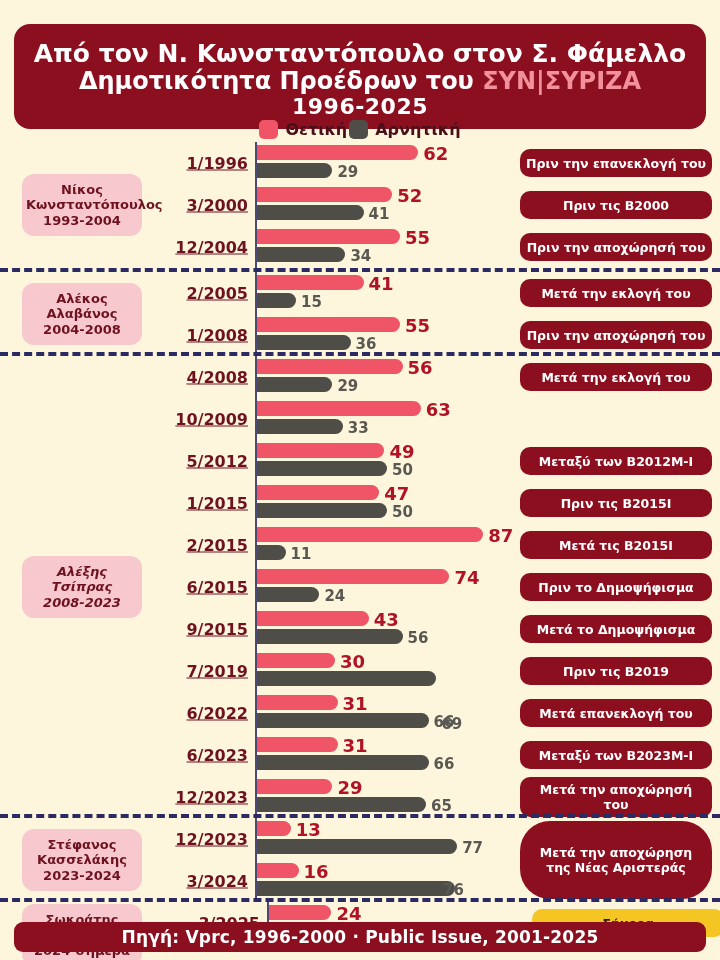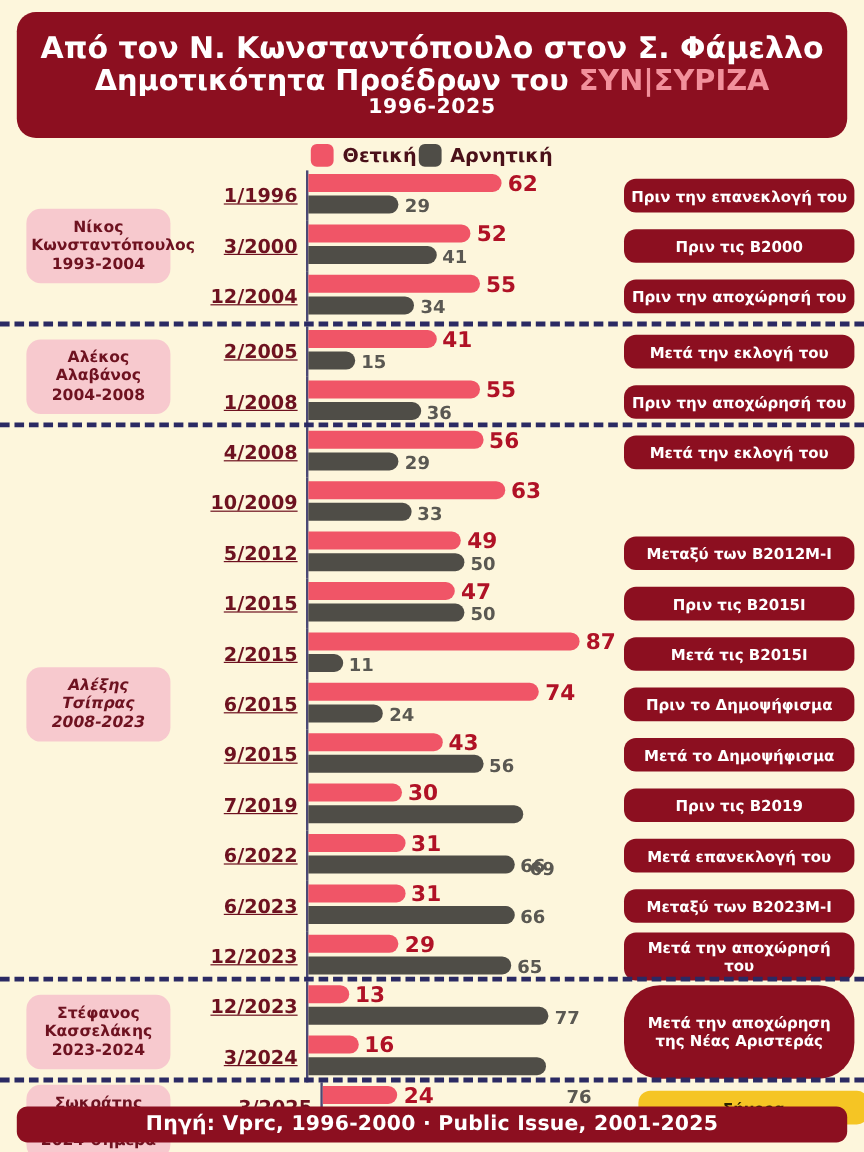--- a/index.html
+++ b/index.html
@@ -7,29 +7,29 @@
     width:720px;height:960px;
     background:#FDF6DC;
     font-family:"DejaVu Sans","Liberation Sans",sans-serif;
     overflow:hidden;
     position:relative;
   }
   #root{position:relative;width:720px;height:960px;}
 
   
   .header{
-    position:absolute;left:14px;top:10px;width:692px;height:105px;
+    position:absolute;left:14px;top:24px;width:692px;height:105px;
     background:#8C0F20;border-radius:16px;
-    display:flex;flex-direction:column;align-items:center;justify-content:center;
-    box-sizing:border-box;padding:4px 10px;
+    display:flex;flex-direction:column;align-items:center;justify-content:space-between;
+    box-sizing:border-box;padding:16px 10px;
   }
   .h-line{color:#FFFFFF;font-weight:bold;text-align:center;line-height:1.12;}
   .h1{font-size:25px;}
   .h2{font-size:24px;}
-  .h3{font-size:17px;letter-spacing:.5px;}
+  .h3{font-size:22px;letter-spacing:.5px;}
   .accent{color:#F2919C;}
 
   
   .legend{
     position:absolute;left:0;top:116px;width:720px;height:26px;
     display:flex;align-items:center;justify-content:center;gap:2px;
   }
   .lg-item{display:flex;align-items:center;gap:7px;}
   .sw{width:19px;height:19px;border-radius:5px;}
   .sw.pos{background:#F05567;}
@@ -293,21 +293,21 @@
           <div class="bar neg" style="width: 200.2px;"></div>
           <div class="val neg" style="left: 462.2px;">77</div>
           <div class="note" style="height: 78px; top: 42px; border-radius: 30px;">Μετά την αποχώρηση της Νέας Αριστεράς</div>
         </div>
         <div class="grow">
           <div class="axisline"></div>
           <div class="datelbl">3/2024</div>
           <div class="bar pos" style="width: 41.6px;"></div>
           <div class="val pos" style="left: 303.6px;">16</div>
           <div class="bar neg" style="width: 197.6px;"></div>
-          <div class="val neg" style="left: 472px; margin-top: 24px;">76</div>
+          <div class="val neg" style="left: 443px;">76</div>
         </div>
       </div>
       <div class="group" style="height: 42px; padding-left: 12px;">
         <div class="pill" style="top: 2px;">
           <div>Σωκράτης</div>
           <div>Φάμελλος</div>
           <div>2024-σήμερα</div>
         </div>
         <div class="grow">
           <div class="axisline"></div>

